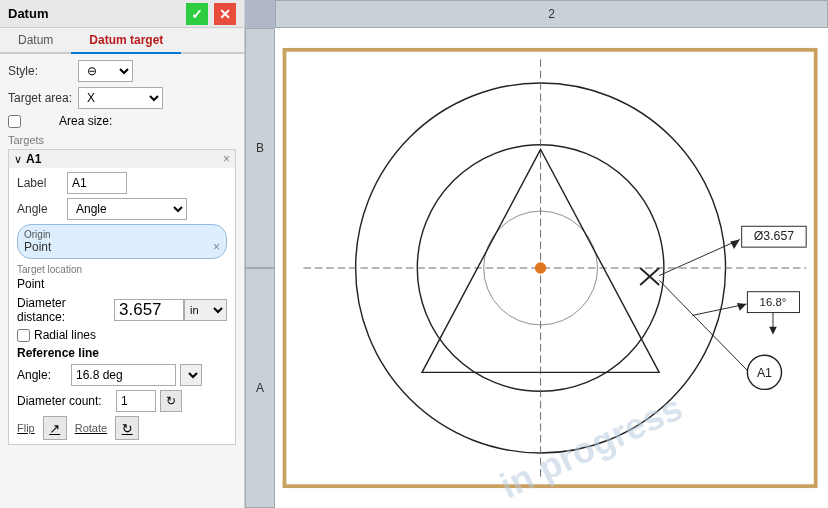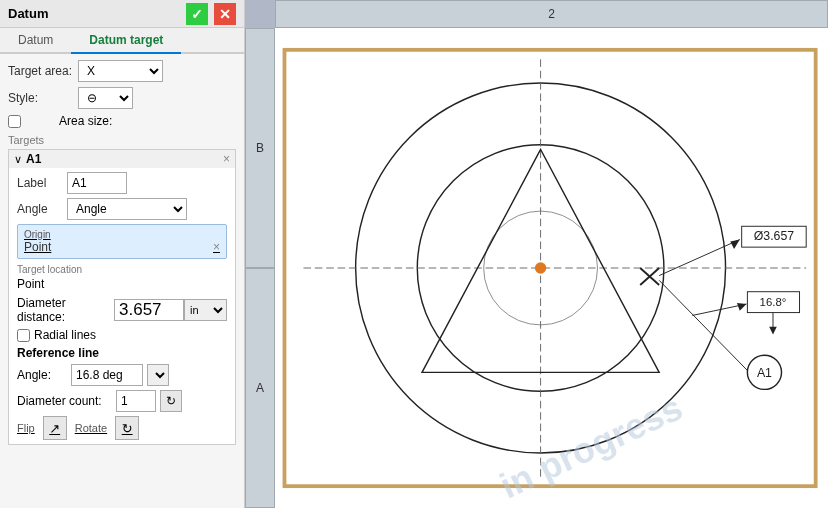--- a/index.html
+++ b/index.html
@@ -54,21 +54,21 @@
     }
     .tab {
       padding: 5px 18px;
       cursor: pointer;
       font-size: 12px;
       color: #555;
       border-bottom: 2px solid transparent;
       margin-bottom: -2px;
     }
     .tab.active {
-      color: #15803d;
+      color: #b91c1c;
       border-bottom: 2px solid #0078d4;
       font-weight: bold;
     }
 
     
     .panel-content {
       padding: 6px 8px;
       overflow-y: auto;
       flex: 1;
     }
@@ -153,24 +153,23 @@
     .target-field-label {
       width: 50px;
       font-size: 12px;
       color: #333;
     }
 
     
     .origin-box {
       background: #ddeeff;
       border: 1px solid #99bbdd;
-      border-radius: 2px;
+      border-radius: 14px;
       padding: 4px 6px;
       margin-bottom: 5px;
-      text-decoration: underline;
     }
     .origin-label {
       font-size: 10px;
       color: #555;
     }
     .origin-value-row {
       display: flex;
       align-items: center;
       justify-content: space-between;
     }
@@ -234,21 +233,21 @@
       display: flex;
       align-items: center;
       margin-bottom: 4px;
       gap: 4px;
     }
     .angle-label {
       font-size: 12px;
       width: 50px;
     }
     .angle-input {
-      width: 72px;
+      width: 105px;
       border: 1px solid #aaa;
       padding: 2px 4px;
       font-size: 12px;
       height: 22px;
     }
     .angle-select {
       width: 22px;
       border: 1px solid #aaa;
       height: 22px;
     }
@@ -394,33 +393,33 @@
   </div>
 
   <div class="tabs">
     <div class="tab">Datum</div>
     <div class="tab active">Datum target</div>
   </div>
 
   <div class="panel-content">
 
     <div class="field-row">
+      <span class="field-label">Style:</span>
+      <select class="field-select" style="width:55px;">
+        <option>⊖</option>
+        <option>⊕</option>
+      </select>
+    </div>
+
+    <div class="field-row">
       <span class="field-label">Target area:</span>
       <select class="field-select">
         <option>X</option>
         <option>Circle</option>
         <option>Rectangle</option>
-      </select>
-    </div>
-
-    <div class="field-row">
-      <span class="field-label">Style:</span>
-      <select class="field-select" style="width:55px;">
-        <option>⊖</option>
-        <option>⊕</option>
       </select>
     </div>
 
     <div class="area-size-row">
       <input type="checkbox" style="">
       <span>Area size:</span>
     </div>
 
     <div class="section-label">Targets</div>
 

